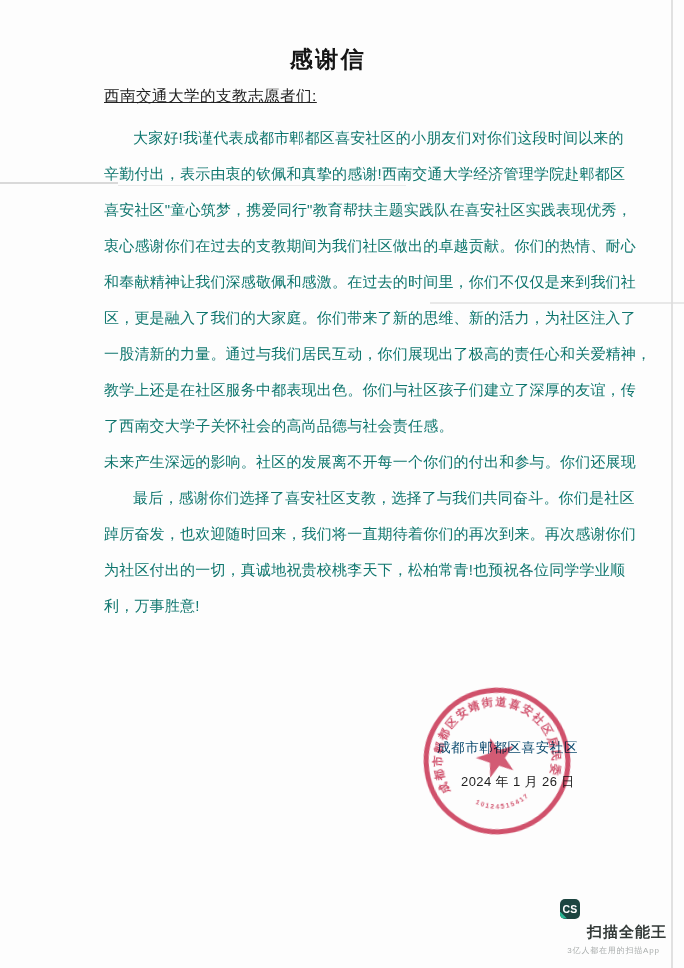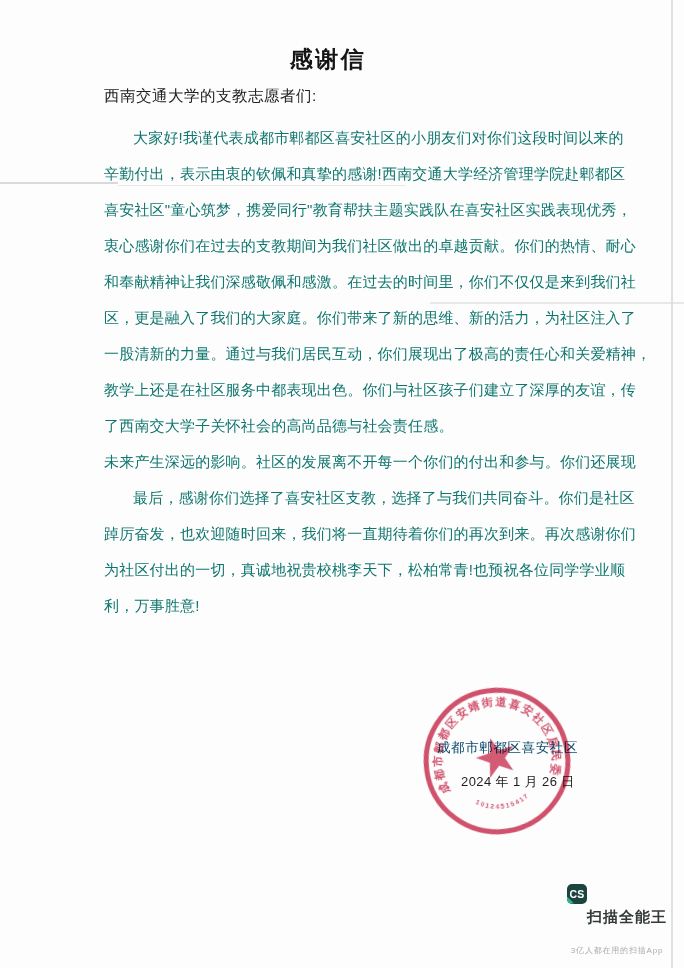--- a/index.html
+++ b/index.html
@@ -21,21 +21,21 @@
   .art-3{top:302px;left:430px;width:254px;height:1.5px;background:#cfcfcf;opacity:.45;}
   .art-4{top:0;left:671px;width:1.5px;height:968px;background:#dcdcdc;opacity:.85;}
 
   .title{
     position:absolute;top:44px;left:0;right:0;margin:0;
     text-align:center;transform:translateX(-14px);
     font-size:23px;font-weight:700;letter-spacing:2.5px;color:#151515;
   }
   .salutation{
     position:absolute;left:104px;top:86px;
-    font-size:15.5px;letter-spacing:.5px;color:#222;
+    font-size:15.5px;letter-spacing:.5px;color:#222;text-decoration:underline;
   }
   .letter-body{
     position:absolute;left:104px;top:120px;width:474px;
   }
   .para{margin:0;padding:0;}
   .line{
     height:36px;line-height:36px;width:471px;
     white-space:nowrap;font-size:15px;letter-spacing:.2px;color:#0f766e;
     text-align:justify;text-align-last:justify;
   }
@@ -55,34 +55,34 @@
     mix-blend-mode:multiply;
     opacity:.93;
     filter:blur(.35px);
   }
   .stamp svg{width:100%;height:100%;}
 
   .watermark{
     position:absolute;right:17px;bottom:12px;z-index:5;
     display:flex;flex-direction:column;align-items:center;
   }
-  .wm-row{display:flex;align-items:center;}
+  .wm-row{display:flex;align-items:center;gap:7px;}
   .cs-logo{
     position:relative;width:20px;height:20px;border-radius:5px;
     background:#1c4540;display:flex;align-items:center;justify-content:center;
     overflow:hidden;flex:0 0 auto;
   }
   .cs-logo span{color:#fff;font-size:10.5px;font-weight:700;letter-spacing:.3px;}
   .cs-notch{
     position:absolute;left:0;bottom:0;width:7px;height:7px;
     background:#29b794;
     clip-path:polygon(0 0,0 100%,100% 100%);
   }
   .wm-name{font-size:15px;font-weight:700;color:#333a38;letter-spacing:1px;margin-top:48px;}
-  .wm-tagline{margin-top:18px;font-size:8px;color:#a9adac;letter-spacing:.8px;}
+  .wm-tagline{margin-top:3px;font-size:8px;color:#a9adac;letter-spacing:.8px;}
 </style>
 </head>
 <body>
 
 <div class="page">
 
   <div class="artifact art-1"></div>
   <div class="artifact art-2"></div>
   <div class="artifact art-3"></div>
   <div class="artifact art-4"></div>

